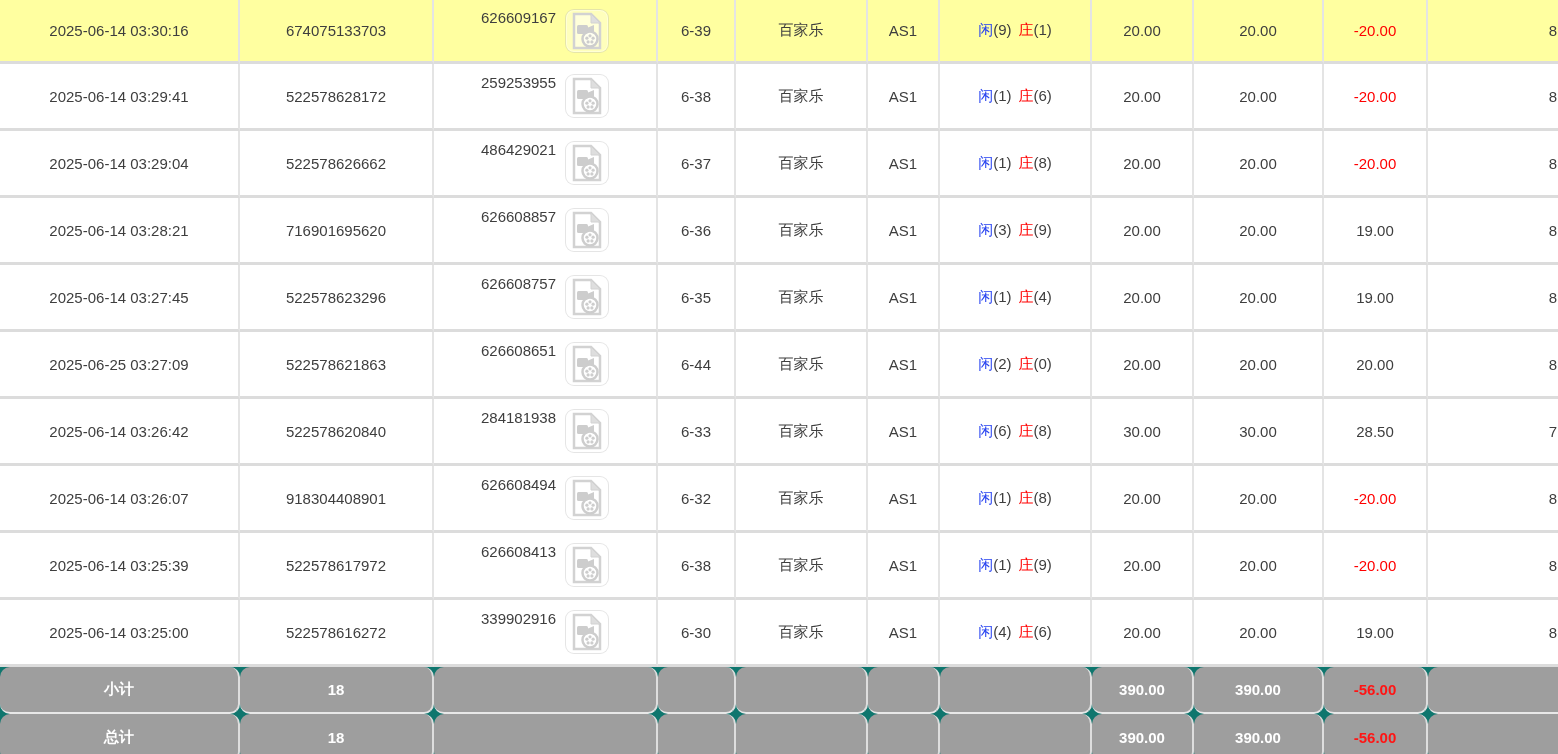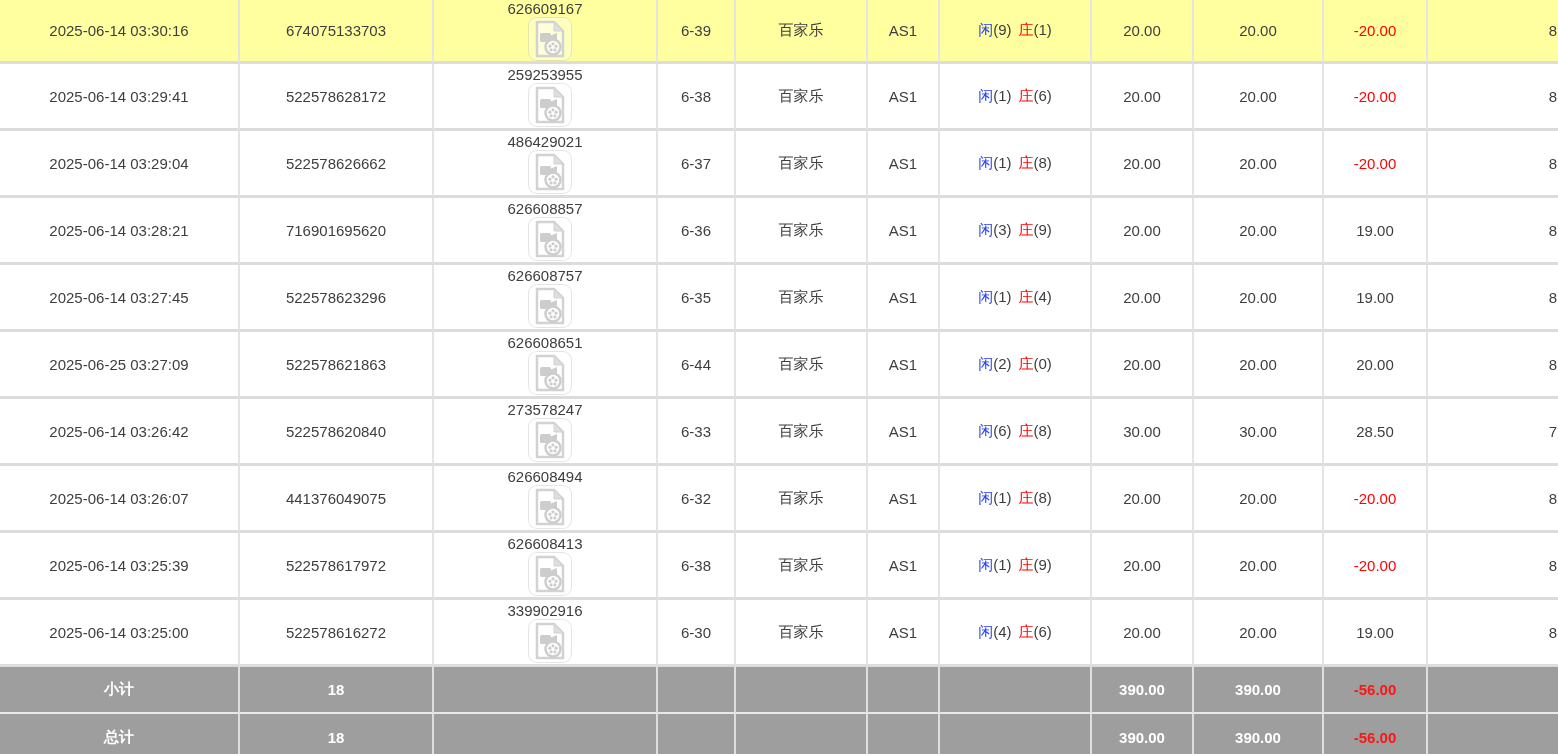--- a/index.html
+++ b/index.html
@@ -21,21 +21,21 @@
     font-size:15px; color:#3e3e3e;
     padding:0; overflow:hidden; white-space:nowrap;
   }
   table.bet-table td:last-child { border-right:none; }
 
   tr.data-row td { height:67px; background:#ffffff; }
   tr.data-row.first td { height:64px; }
   tr.data-row.highlight td { background:#ffffa0; }
 
   
-  .gameno-wrap { display:inline-flex; align-items:center; justify-content:center;flex-direction:column; }
+  .gameno-wrap { display:inline-flex; align-items:flex-start; justify-content:center; }
   .video-btn {
     display:inline-flex; align-items:center; justify-content:center;
     width:44px; height:44px; margin-left:9px;
     border:1px solid rgba(0,0,0,0.10);
     border-radius:9px;
     background:rgba(255,255,255,0.30);
     box-shadow:inset 0 0 0 1px rgba(255,255,255,0.4);
     cursor:pointer; padding:0;
   }
 
@@ -48,20 +48,21 @@
   td.c-wl.neg { color:#ff0000; }     
 
   td.c-balance { text-align:left; padding-left:117px; }
 
   
   tr.summary-row td {
     height:47px; background:#9e9e9e; color:#ffffff; font-weight:bold;
     border-right:2px solid #dedede;
     border-bottom:2px solid #e8e8e8;
     font-size:15px;
+    border-radius:10px;
   }
   tr.summary-row.last td { border-bottom:none; }
   tr.summary-row td.c-wl { color:#ff1414; }
 </style>
 </head>
 <body>
 
 <div class="viewport">
   <table class="bet-table">
     <colgroup>
@@ -274,21 +275,21 @@
     <td class="c-bet">20.00</td>
     <td class="c-valid">20.00</td>
     <td class="c-wl">20.00</td>
     <td class="c-balance">8</td>
   </tr>
         <tr class="data-row">
     <td class="c-time">2025-06-14 03:26:42</td>
     <td class="c-betno">522578620840</td>
     <td class="c-gameno">
       <span class="gameno-wrap">
-        <span class="f-gameno">273578247</span>
+        <span class="f-gameno">284181938</span>
         <button class="video-btn" type="button">
           <svg width="34" height="38" viewBox="0 0 34 38" aria-hidden="true">
             <path d="M4 2 h17 l9 9 v25 h-26 z" fill="rgba(255,255,255,0.45)" stroke="#d2d2d2" stroke-width="2.5"></path>
             <path d="M21 2 l9 9 h-9 z" fill="#dedede" stroke="#d2d2d2" stroke-width="1"></path>
             <rect x="7" y="13" width="11" height="9" rx="1.5" fill="#cdcdcd"></rect>
             <path d="M18 15.5 l6 -2.5 v9 l-6 -2.5 z" fill="#cdcdcd"></path>
             <circle cx="20" cy="27" r="7.5" fill="rgba(255,255,255,0.6)" stroke="#cdcdcd" stroke-width="2.5"></circle>
             <circle cx="20" cy="23.8" r="1.6" fill="#cdcdcd"></circle>
             <circle cx="16.9" cy="26.2" r="1.6" fill="#cdcdcd"></circle>
             <circle cx="18.1" cy="29.9" r="1.6" fill="#cdcdcd"></circle>
@@ -304,21 +305,21 @@
     <td class="c-result">
       <span class="zh-p">闲</span><span class="sc gap">(6)</span><span class="zh-b">庄</span><span class="sc">(8)</span>
     </td>
     <td class="c-bet">30.00</td>
     <td class="c-valid">30.00</td>
     <td class="c-wl">28.50</td>
     <td class="c-balance">7</td>
   </tr>
         <tr class="data-row">
     <td class="c-time">2025-06-14 03:26:07</td>
-    <td class="c-betno">441376049075</td>
+    <td class="c-betno">918304408901</td>
     <td class="c-gameno">
       <span class="gameno-wrap">
         <span class="f-gameno">626608494</span>
         <button class="video-btn" type="button">
           <svg width="34" height="38" viewBox="0 0 34 38" aria-hidden="true">
             <path d="M4 2 h17 l9 9 v25 h-26 z" fill="rgba(255,255,255,0.45)" stroke="#d2d2d2" stroke-width="2.5"></path>
             <path d="M21 2 l9 9 h-9 z" fill="#dedede" stroke="#d2d2d2" stroke-width="1"></path>
             <rect x="7" y="13" width="11" height="9" rx="1.5" fill="#cdcdcd"></rect>
             <path d="M18 15.5 l6 -2.5 v9 l-6 -2.5 z" fill="#cdcdcd"></path>
             <circle cx="20" cy="27" r="7.5" fill="rgba(255,255,255,0.6)" stroke="#cdcdcd" stroke-width="2.5"></circle>

